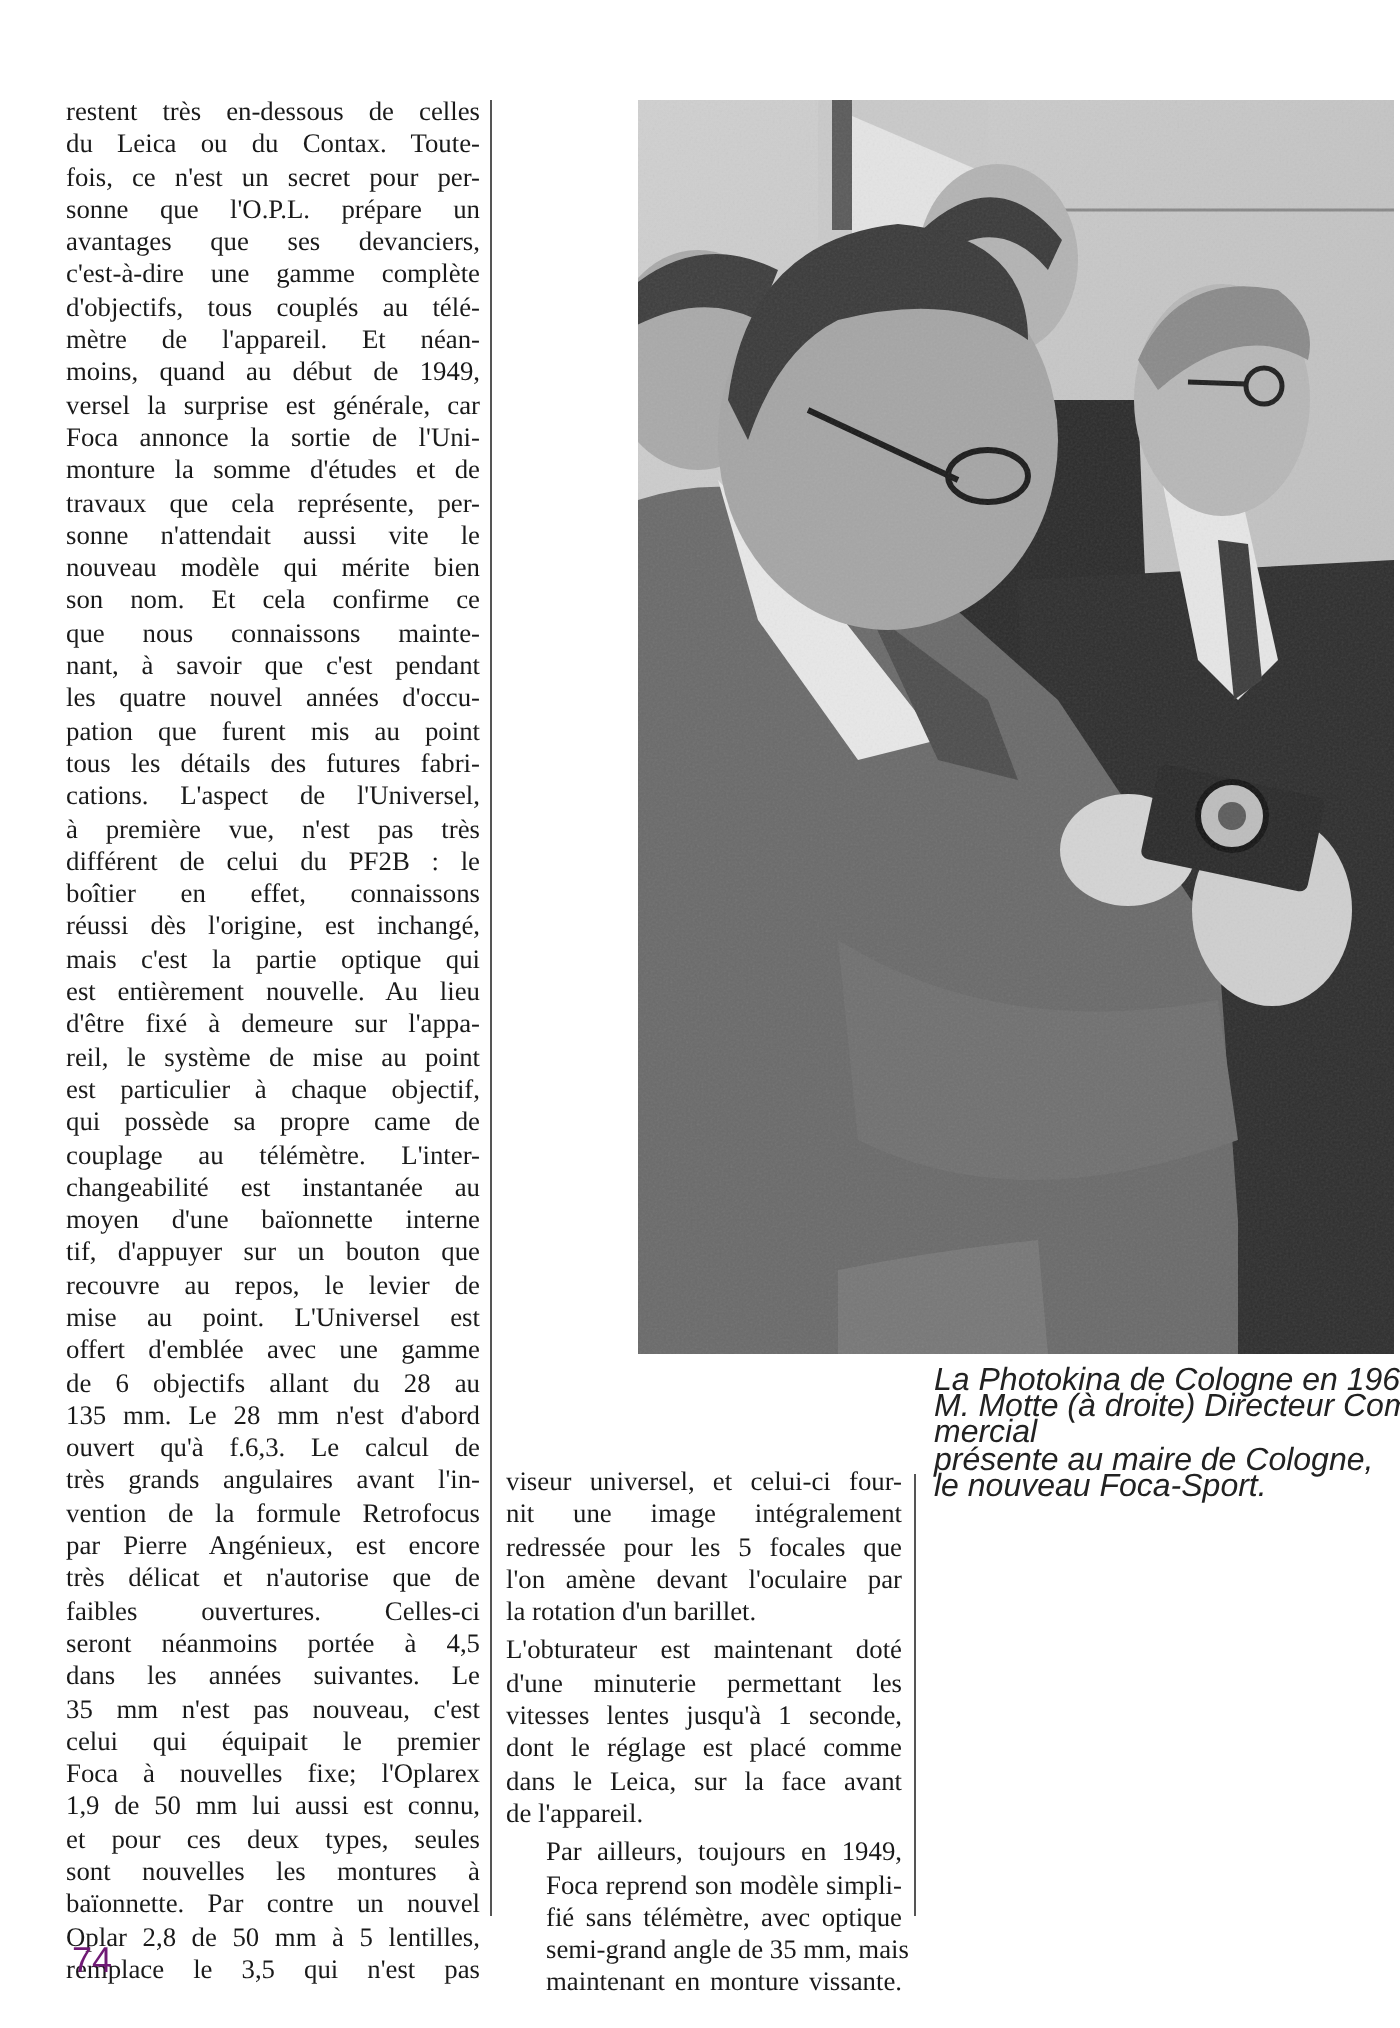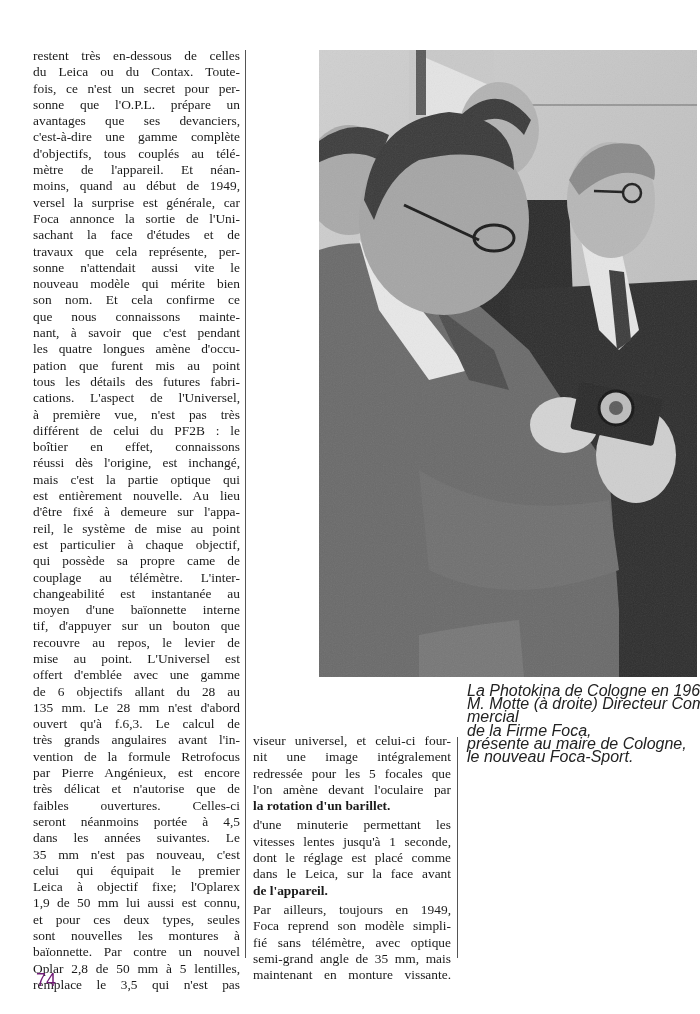--- a/index.html
+++ b/index.html
@@ -1,20 +1,20 @@
 <!DOCTYPE html>
 <html><head>
 <meta charset="utf-8">
 <style>
   html, body { margin: 0; padding: 0; background: #ffffff; }
   body { width: 700px; height: 1014px; position: relative; overflow: hidden; font-family: "Liberation Serif", "DejaVu Serif", serif; color: #1a1a1a; }
 
   .col { position: absolute; font-size: 13.4px; line-height: 16.3px; text-align: justify; }
   .col .line { display: block; text-align: justify; text-align-last: justify; white-space: nowrap; height: 16.3px; }
-  .col .line.last { text-align-last: left; font-weight: bold; }
+  .col .line.last { text-align-last: left; }
 
   #col-left { left: 33px; top: 48px; width: 207px; }
   #col-mid { left: 253px; top: 733px; width: 198px; }
 
   .rule { position: absolute; background: #555; width: 1px; }
   #rule-left { left: 245px; top: 50px; height: 908px; }
   #rule-mid { left: 457px; top: 737px; height: 221px; }
 
   #photo { position: absolute; left: 319px; top: 50px; width: 378px; height: 627px; overflow: hidden;
     background: #bdbdbd; }
@@ -35,28 +35,28 @@
       <span class="line">du Leica ou du Contax. Toute-</span>
       <span class="line">fois, ce n'est un secret pour per-</span>
       <span class="line">sonne que l'O.P.L. prépare un</span>
       <span class="line">avantages que ses devanciers,</span>
       <span class="line">c'est-à-dire une gamme complète</span>
       <span class="line">d'objectifs, tous couplés au télé-</span>
       <span class="line">mètre de l'appareil. Et néan-</span>
       <span class="line">moins, quand au début de 1949,</span>
       <span class="line">versel la surprise est générale, car</span>
       <span class="line">Foca annonce la sortie de l'Uni-</span>
-      <span class="line">sachant la face d'études et de</span>
+      <span class="line">monture la somme d'études et de</span>
       <span class="line">travaux que cela représente, per-</span>
       <span class="line">sonne n'attendait aussi vite le</span>
       <span class="line">nouveau modèle qui mérite bien</span>
       <span class="line">son nom. Et cela confirme ce</span>
       <span class="line">que nous connaissons mainte-</span>
       <span class="line">nant, à savoir que c'est pendant</span>
-      <span class="line">les quatre longues amène d'occu-</span>
+      <span class="line">les quatre nouvel années d'occu-</span>
       <span class="line">pation que furent mis au point</span>
       <span class="line">tous les détails des futures fabri-</span>
       <span class="line">cations. L'aspect de l'Universel,</span>
       <span class="line">à première vue, n'est pas très</span>
       <span class="line">différent de celui du PF2B : le</span>
       <span class="line">boîtier en effet, connaissons</span>
       <span class="line">réussi dès l'origine, est inchangé,</span>
       <span class="line">mais c'est la partie optique qui</span>
       <span class="line">est entièrement nouvelle. Au lieu</span>
       <span class="line">d'être fixé à demeure sur l'appa-</span>
@@ -75,21 +75,21 @@
       <span class="line">ouvert qu'à f.6,3. Le calcul de</span>
       <span class="line">très grands angulaires avant l'in-</span>
       <span class="line">vention de la formule Retrofocus</span>
       <span class="line">par Pierre Angénieux, est encore</span>
       <span class="line">très délicat et n'autorise que de</span>
       <span class="line">faibles ouvertures. Celles-ci</span>
       <span class="line">seront néanmoins portée à 4,5</span>
       <span class="line">dans les années suivantes. Le</span>
       <span class="line">35 mm n'est pas nouveau, c'est</span>
       <span class="line">celui qui équipait le premier</span>
-      <span class="line">Leica à objectif fixe; l'Oplarex</span>
+      <span class="line">Foca à nouvelles fixe; l'Oplarex</span>
       <span class="line">1,9 de 50 mm lui aussi est connu,</span>
       <span class="line">et pour ces deux types, seules</span>
       <span class="line">sont nouvelles les montures à</span>
       <span class="line">baïonnette. Par contre un nouvel</span>
       <span class="line">Oplar 2,8 de 50 mm à 5 lentilles,</span>
       <span class="line">remplace le 3,5 qui n'est pas</span>
     </div>
   <div id="rule-left" class="rule"></div>
 
   <div id="photo">
@@ -152,41 +152,41 @@
 
       <path d="M100 630 L100 585 Q150 575 200 570 L205 627 Z" fill="#777"></path>
       <rect width="378" height="627" filter="url(#grain)"></rect>
     </svg>
   </div>
 
   <div id="caption">
       <span class="cline">La Photokina de Cologne en 1963.</span>
       <span class="cline">M. Motte (à droite) Directeur Com-</span>
       <span class="cline">mercial</span>
-      <span class="cline">de la Firme Foca,</span>
       <span class="cline">présente au maire de Cologne,</span>
       <span class="cline">le nouveau Foca-Sport.</span>
     </div>
 
   <div id="col-mid" class="col">
       <div>
         <span class="line">viseur universel, et celui-ci four-</span>
         <span class="line">nit une image intégralement</span>
         <span class="line">redressée pour les 5 focales que</span>
         <span class="line">l'on amène devant l'oculaire par</span>
         <span class="line last">la rotation d'un barillet.</span>
       </div>
       <div style="margin-top: 3px;">
+        <span class="line">L'obturateur est maintenant doté</span>
         <span class="line">d'une minuterie permettant les</span>
         <span class="line">vitesses lentes jusqu'à 1 seconde,</span>
         <span class="line">dont le réglage est placé comme</span>
         <span class="line">dans le Leica, sur la face avant</span>
         <span class="line last">de l'appareil.</span>
       </div>
-      <div style="margin-top: 3px;">
+      <div style="margin-top: 3px; margin-left: 20px;">
         <span class="line">Par ailleurs, toujours en 1949,</span>
         <span class="line">Foca reprend son modèle simpli-</span>
         <span class="line">fié sans télémètre, avec optique</span>
         <span class="line">semi-grand angle de 35 mm, mais</span>
         <span class="line">maintenant en monture vissante.</span>
       </div>
     </div>
   <div id="rule-mid" class="rule"></div>
 
   <div id="page-number">74</div>

